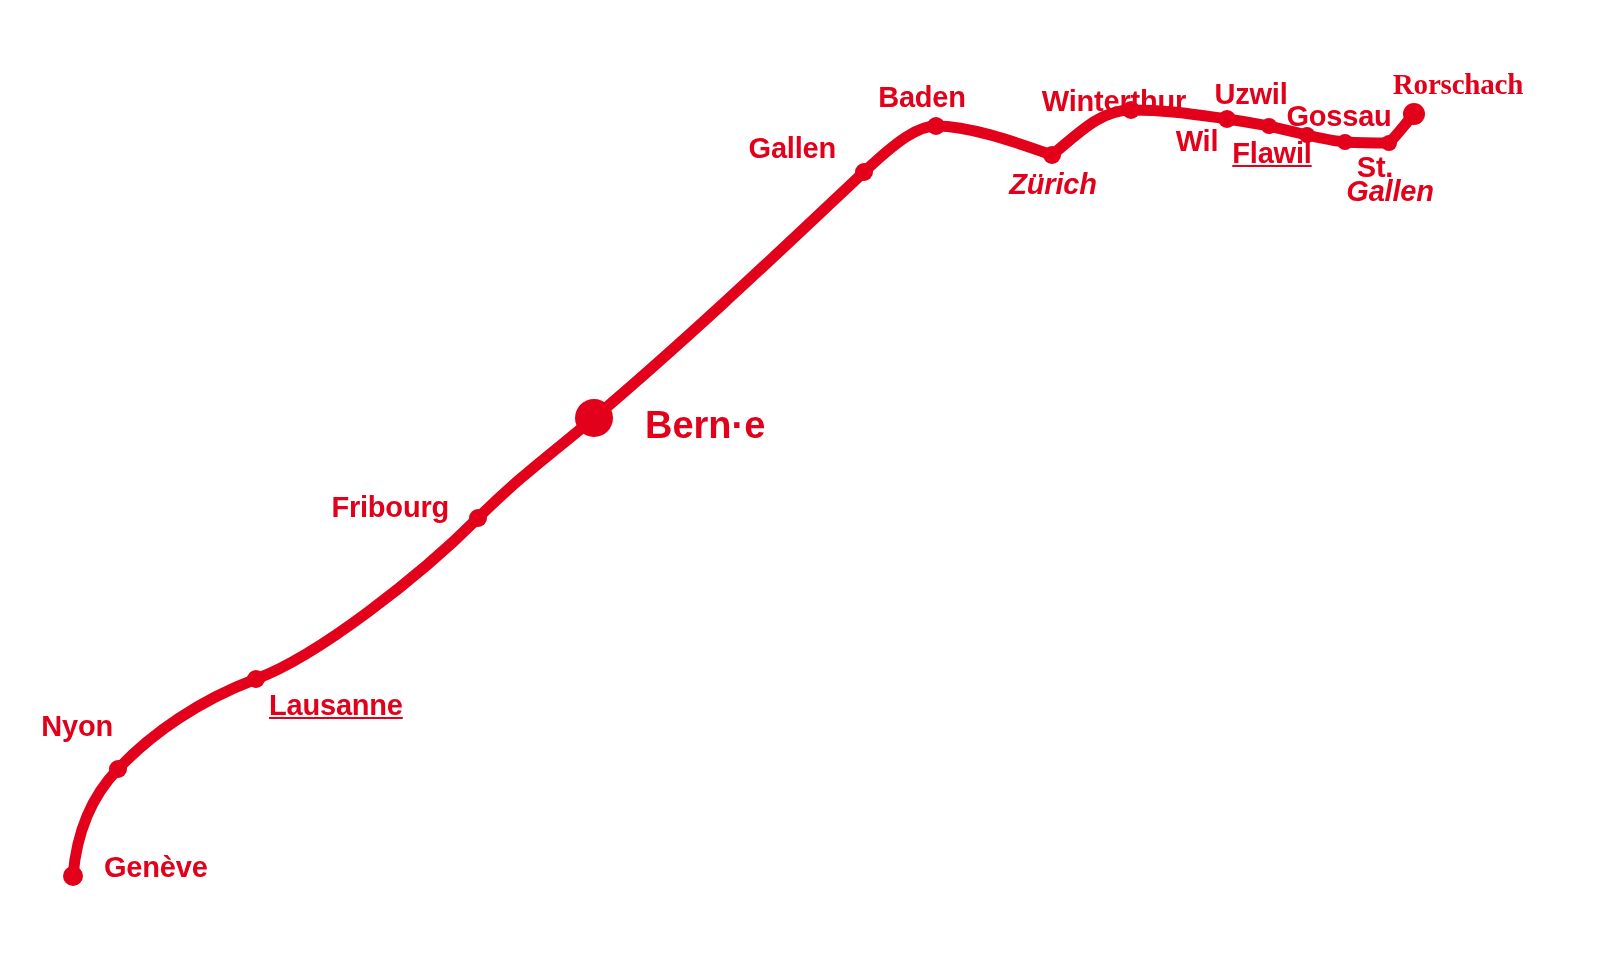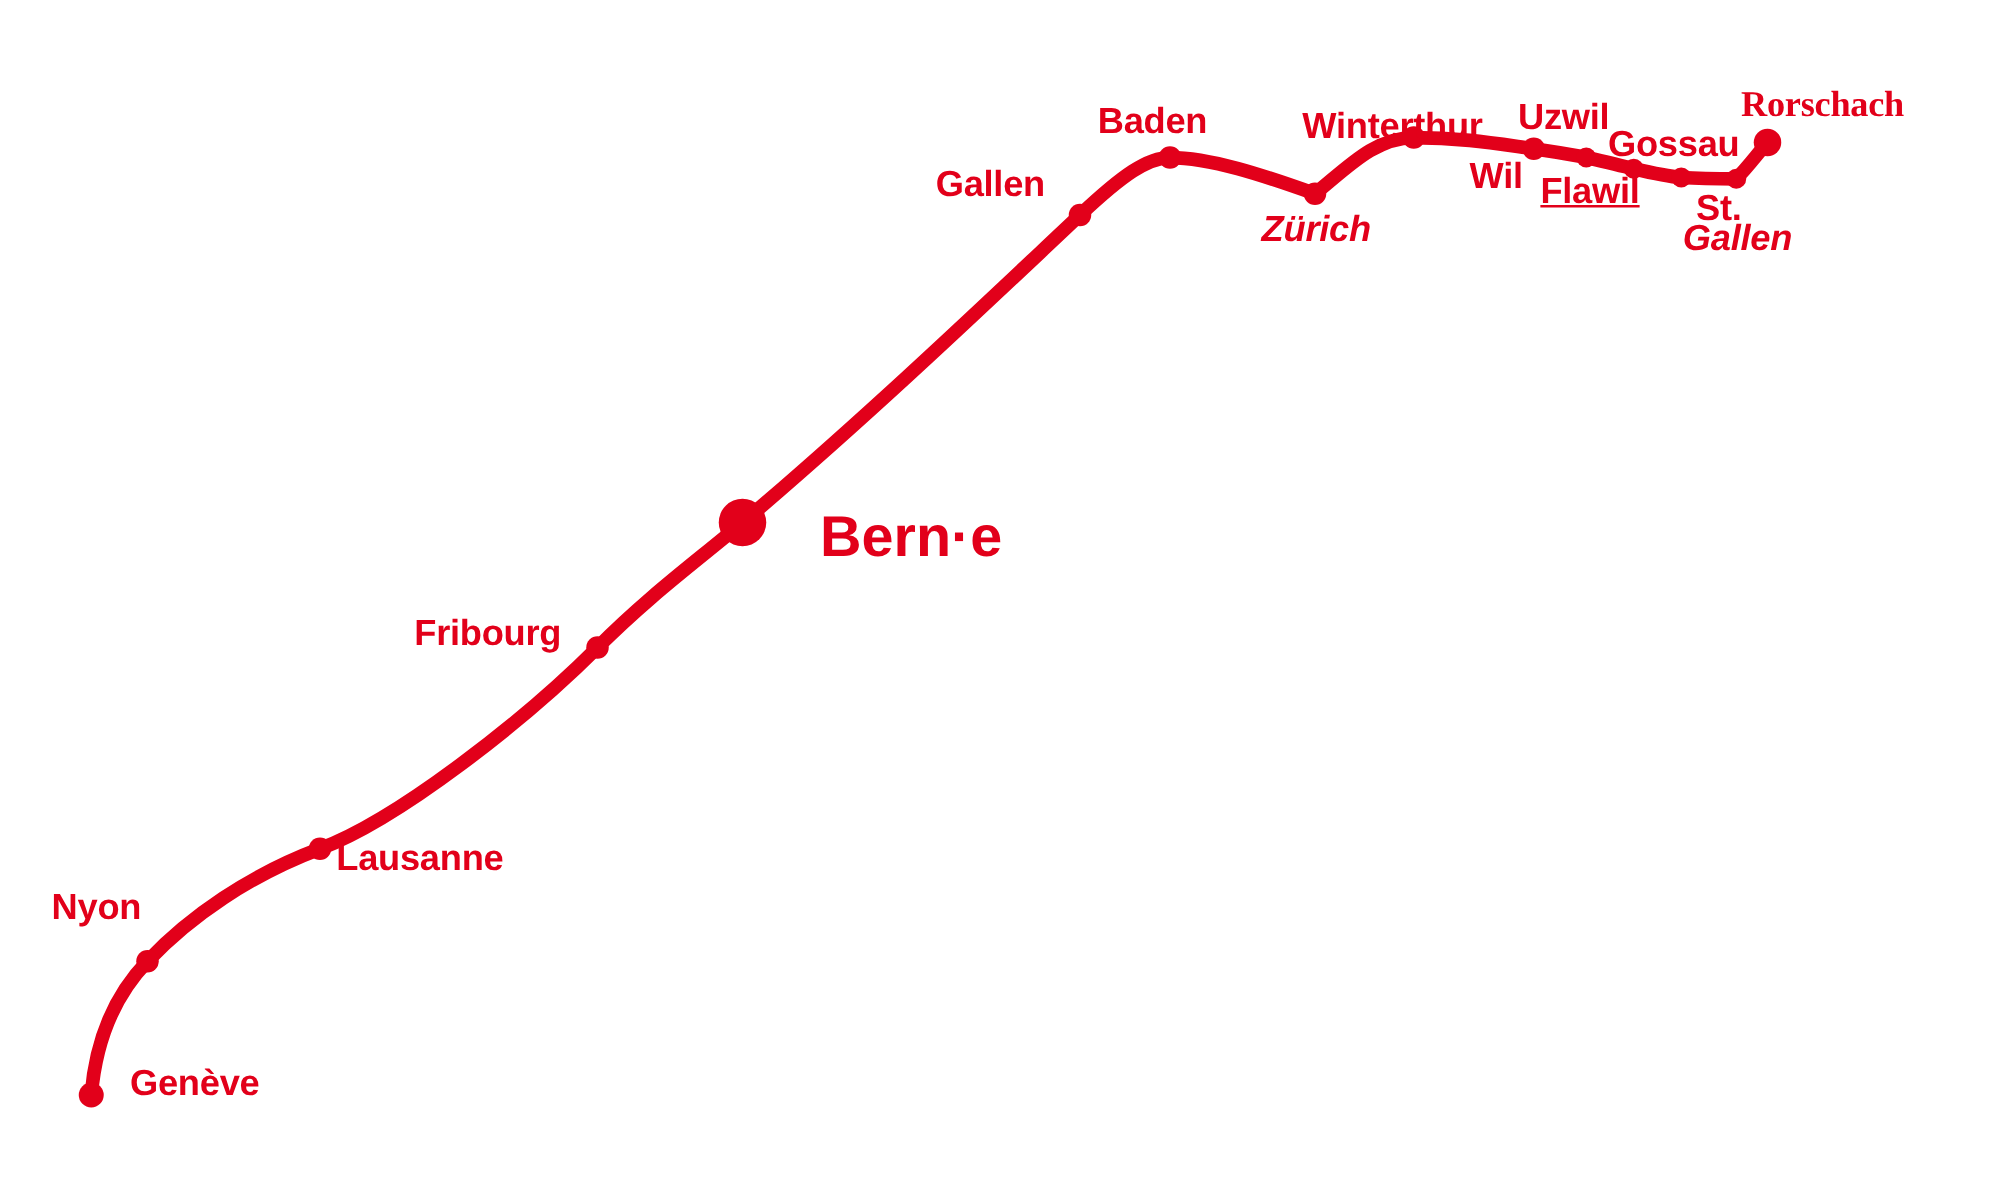--- a/index.html
+++ b/index.html
@@ -30,21 +30,21 @@
   .station-label {
     position: absolute;
     font-family: "Liberation Sans", sans-serif;
     font-weight: bold;
     white-space: pre;
     line-height: 1.02;
     color: #e2001a;
     letter-spacing: -0.2px;
   }
   .lbl-sm { font-size: 29px; }
-  .lbl-lg { font-size: 46px; letter-spacing: 0px; margin-left: 11px; }
+  .lbl-lg { font-size: 38px; letter-spacing: 0px; }
   .anchor-end  { transform: translateX(-100%); }
   .anchor-mid  { transform: translateX(-50%); }
 </style>
 </head>
 <body>
 
 <div id="route-map">
 
   <svg id="route-svg" viewBox="0 0 1600 957" preserveAspectRatio="none" xmlns="http://www.w3.org/2000/svg">
     <g id="route-line-group">
@@ -65,21 +65,21 @@
         <circle cx="1307" cy="135" r="8" fill="#e2001a"></circle>
         <circle cx="1345" cy="142" r="8" fill="#e2001a"></circle>
         <circle cx="1389" cy="143" r="8" fill="#e2001a"></circle>
         <circle cx="1414" cy="114" r="11" fill="#e2001a"></circle>
       </g>
   </svg>
 
   <div id="label-layer">
       <div class="station-label lbl-sm" style="left: 104px; top: 853px; text-align: right;">Genève</div>
       <div class="station-label lbl-sm anchor-end" style="left: 113px; top: 712px;">Nyon</div>
-      <div class="station-label lbl-sm" style="left: 269px; top: 673px;">Lausanne</div>
+      <div class="station-label lbl-sm" style="left: 269px; top: 691px; text-decoration: underline;">Lausanne</div>
       <div class="station-label lbl-sm anchor-end" style="left: 449px; top: 493px;">Fribourg</div>
       <div class="station-label lbl-lg" style="left: 645px; top: 406px;">Bern·e</div>
       <div class="station-label lbl-sm anchor-end" style="left: 836px; top: 134px;">Gallen</div>
       <div class="station-label lbl-sm anchor-mid" style="left: 922px; top: 83px;">Baden</div>
       <div class="station-label lbl-sm anchor-mid" style="left: 1053px; top: 170px; font-style: italic;">Zürich</div>
       <div class="station-label lbl-sm anchor-mid" style="left: 1114px; top: 68px; margin-top: 19px;">Winterthur</div>
       <div class="station-label lbl-sm anchor-mid" style="left: 1197px; top: 127px;">Wil</div>
       <div class="station-label lbl-sm anchor-mid" style="left: 1251px; top: 80px;">Uzwil</div>
       <div class="station-label lbl-sm anchor-mid" style="left: 1272px; top: 139px; text-decoration: underline;">Flawil</div>
       <div class="station-label lbl-sm anchor-mid" style="left: 1339px; top: 102px;">Gossau</div>

